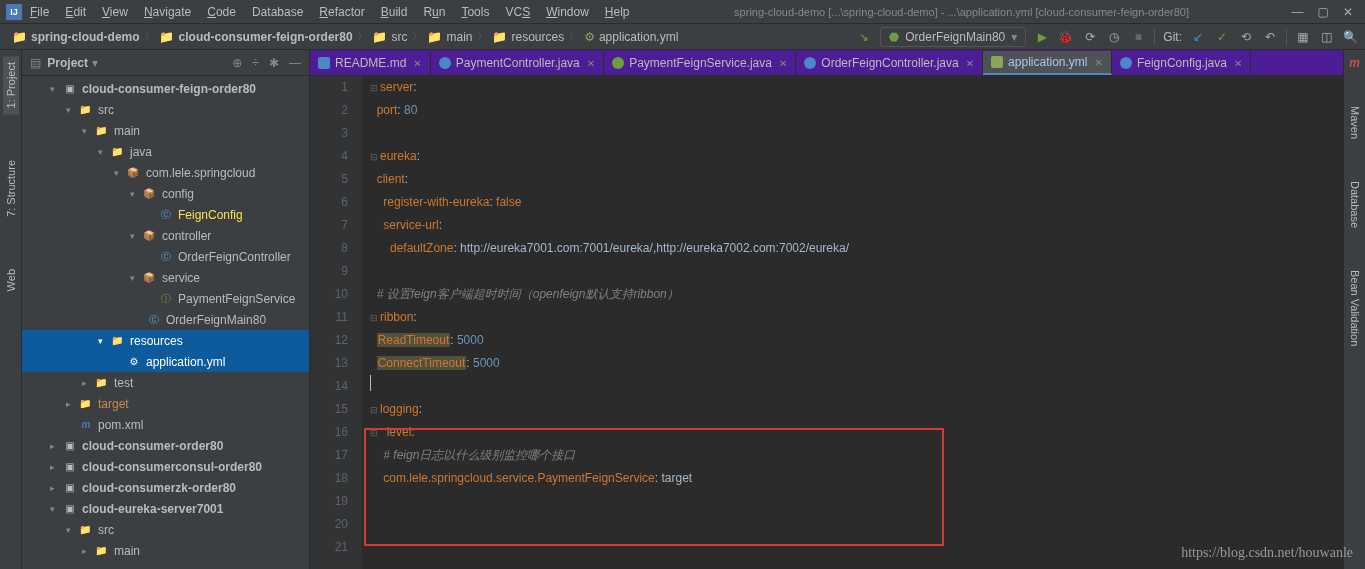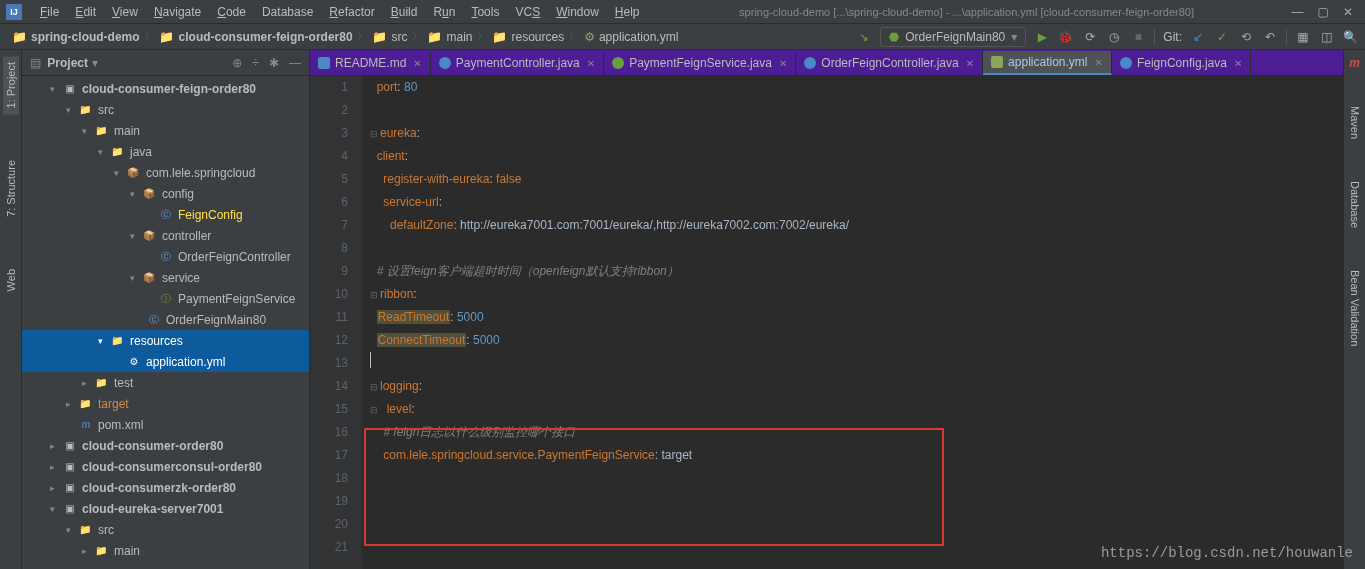--- a/index.html
+++ b/index.html
@@ -1,18 +1,18 @@
 <!DOCTYPE html>
 <html><head>
 <meta charset="utf-8">
 <style>
 *{margin:0;padding:0;box-sizing:border-box;font-family:"Segoe UI",Arial,sans-serif;font-size:12px}
 body{background:#3c3f41;color:#bbb;width:1365px;height:569px;overflow:hidden;position:relative}
 .menubar{height:24px;background:#3c3f41;display:flex;align-items:center;padding:0 6px;border-bottom:1px solid #2b2b2b}
-.menubar .icon-ij{width:16px;height:16px;background:#4a7ab5;margin-right:10px;display:flex;align-items:center;justify-content:center;font-size:9px;color:#fff;font-weight:bold}
+.menubar .icon-ij{width:16px;height:16px;background:#4a7ab5;display:flex;align-items:center;justify-content:center;font-size:9px;color:#fff;font-weight:bold}
 .menubar .mitem{padding:0 8px;color:#bbb;cursor:pointer}
 .menubar .mitem u{text-decoration:underline}
 .menubar .title{flex:1;text-align:center;color:#888;font-size:11px}
 .menubar .winbtns{display:flex;gap:14px;padding:0 6px}
 .menubar .winbtns span{color:#aaa;cursor:pointer}
 .navbar{height:26px;background:#3c3f41;display:flex;align-items:center;padding:0 6px;border-bottom:1px solid #2b2b2b}
 .crumb{display:flex;align-items:center;gap:4px;padding:0 6px;color:#bbb}
 .crumb .sep{color:#666}
 .navbar .right{margin-left:auto;display:flex;align-items:center;gap:8px}
 .runcfg{background:#3c3f41;border:1px solid #555;border-radius:3px;padding:2px 8px;display:flex;align-items:center;gap:6px;color:#bbb}
@@ -47,21 +47,21 @@
 .code{flex:1;display:flex;font-family:"Consolas","Courier New",monospace;font-size:13px;line-height:23px;position:relative}
 .lnums{width:52px;text-align:right;padding-right:14px;color:#606366;background:#313335;user-select:none}
 .lnums div{height:23px}
 .codetext{flex:1;padding-left:8px;position:relative}
 .codetext .line{height:23px;white-space:pre}
 .k-key{color:#cc7832}
 .k-val{color:#6897bb}
 .k-cmt{color:#808080;font-style:italic}
 .k-warn{background:#52503a;color:#cc7832;padding:0 1px}
 .redbox{position:absolute;border:2px solid #d43a2f;pointer-events:none}
-.watermark{position:absolute;right:12px;bottom:8px;color:#9a9a9a;font-size:14px;font-family:Liberation Mono, monospace}
+.watermark{position:absolute;right:12px;bottom:8px;color:#9a9a9a;font-size:14px;font-family:Liberation Serif, serif}
 .fold{color:#606366;font-size:9px;display:inline-block;width:10px}
 </style>
 </head>
 <body>
 
 <div class="menubar">
   <div class="icon-ij">IJ</div>
   <span class="mitem"><u>F</u>ile</span>
   <span class="mitem"><u>E</u>dit</span>
   <span class="mitem"><u>V</u>iew</span>
@@ -310,20 +310,21 @@
           <div>14</div>
           <div>15</div>
           <div>16</div>
           <div>17</div>
           <div>18</div>
           <div>19</div>
           <div>20</div>
           <div>21</div>
       </div>
       <div class="codetext">
+<div class="line"><span class="fold">⊟</span><span class="k-key">server</span><span>:</span></div>
 <div class="line">  <span class="k-key">port</span><span>: </span><span class="k-val">80</span></div>
 <div class="line"></div>
 <div class="line"><span class="fold">⊟</span><span class="k-key">eureka</span><span>:</span></div>
 <div class="line">  <span class="k-key">client</span><span>:</span></div>
 <div class="line">    <span class="k-key">register-with-eureka</span><span>: </span><span class="k-key">false</span></div>
 <div class="line">    <span class="k-key">service-url</span><span>:</span></div>
 <div class="line">      <span class="k-key">defaultZone</span><span>: </span><span style="color:#a9b7c6">http://eureka7001.com:7001/eureka/,http://eureka7002.com:7002/eureka/</span></div>
 <div class="line"></div>
 <div class="line">  <span class="k-cmt"># 设置feign客户端超时时间（openfeign默认支持ribbon）</span></div>
 <div class="line"><span class="fold">⊟</span><span class="k-key">ribbon</span><span>:</span></div>

